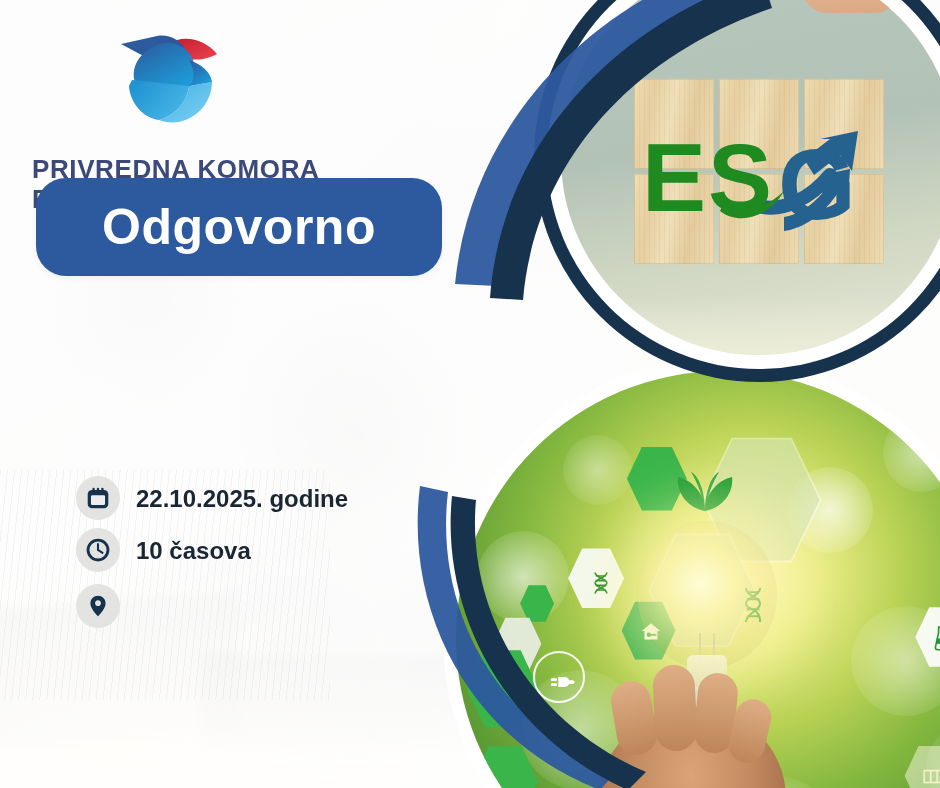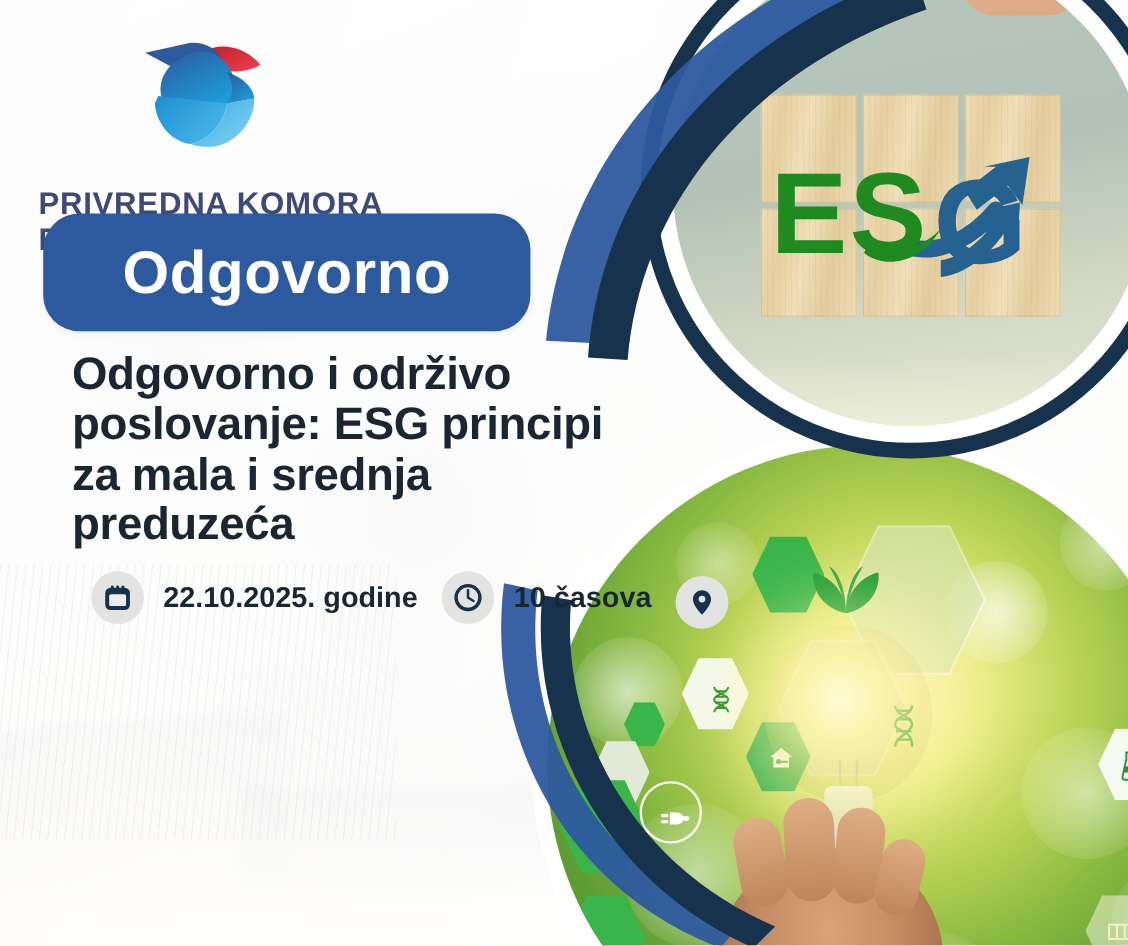--- a/index.html
+++ b/index.html
@@ -101,21 +101,21 @@
     line-height:1.10;
     letter-spacing:-.3px;
     white-space:pre-line;
     z-index:12;
   }
 
   
   .info{
     position:absolute; left:76px; top:476px;
     z-index:12;
-    display:flex; gap:20px;
+    display:flex; flex-direction:column; gap:8px;
   }
   .info-row{ display:flex; align-items:flex-start; gap:16px; }
   .info-icon{
     width:44px; height:44px; flex:none;
     border-radius:50%;
     background:#e3e3e2;
     display:flex; align-items:center; justify-content:center;
   }
   .info-icon svg{ display:block; }
   .info-text{
@@ -454,24 +454,20 @@
       </svg>
     </div>
     <div class="brand">PRIVREDNA KOMORA
 REPUBLIKE SRPSKE</div>
   </div>
 
   <div class="badge">
     <span class="badge-text">Odgovorno</span>
   </div>
 
-  <h1 class="title">Odgovorno i održivo
-poslovanje: ESG principi
-za mala i srednja
-preduzeća</h1>
 
   <div class="info">
 
     <div class="info-row">
       <span class="info-icon">
         <svg width="26" height="26" viewBox="0 0 24 24">
           <rect x="2.5" y="4.5" width="19" height="17" rx="4" fill="#17324d"></rect>
           <rect x="5.5" y="9.5" width="13" height="9" rx="1.2" fill="#eceded"></rect>
           <rect x="6.8" y="2.6" width="2.2" height="4.2" rx="1.1" fill="#17324d"></rect>
           <rect x="10.9" y="2.6" width="2.2" height="4.2" rx="1.1" fill="#17324d"></rect>

